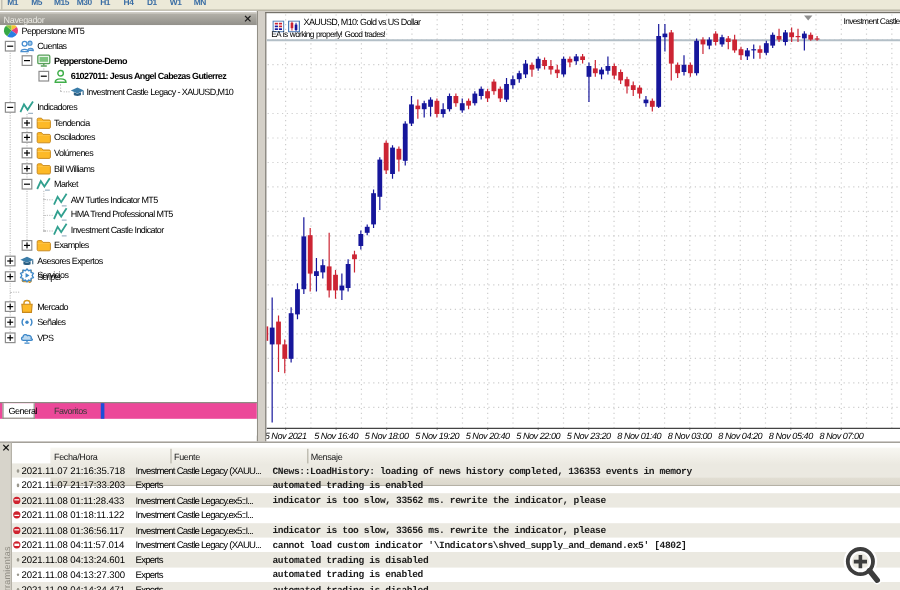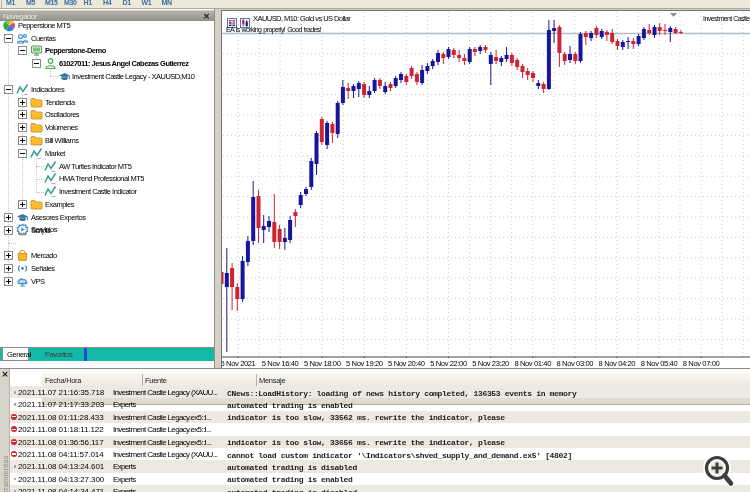--- a/index.html
+++ b/index.html
@@ -33,42 +33,42 @@
   .trow .lbl.b { font-weight:bold; letter-spacing:-0.5px; }
   .expander { position:absolute; width:9px; height:9px; top:2px; background:#fff;
               border:1px solid #8c8c8c; }
   .expander:before, .expander.plus:after { content:""; position:absolute; background:#000; }
   .expander:before { left:1px; right:1px; top:3px; height:1px; }
   .expander.plus:after { top:1px; bottom:1px; left:3px; width:1px; }
   .ticon { position:absolute; top:0px; width:13px; height:13px; }
   .ticon svg { position:absolute; left:0; top:0; }
   .connector { position:absolute; border-left:1px dotted #c6c6c6; width:0; }
   .connector.h { border-left:none; border-top:1px dotted #c6c6c6; height:0; }
-  #nav-tabs { position:absolute; left:0; top:338px; width:214px; height:14px;
-              background:#14b8a6; border-top:1px solid #8e8c84; }
+  #nav-tabs { position:absolute; left:0; top:326px; width:214px; height:14px;
+              background:#ec4899; border-top:1px solid #8e8c84; }
   .navtab { position:absolute; top:0; height:13px; font-size:7.5px; letter-spacing:-0.4px; }
   .navtab.active { background:#fff; border:1px solid #8e8c84; border-top:none; color:#000; }
   .navtab.inactive { color:#3a3a3a; border-right:3px solid #1d4ed8; }
   .navtab span { display:block; padding:2px 0 0 4px; }
 
   
   #chartwin { left:221px; top:10px; width:529px; height:358px; background:#fff;
               border-left:1px solid #75726a; border-top:1px solid #75726a; overflow:hidden; }
   #chart-svg { position:absolute; left:0; top:0; }
   #chart-title { position:absolute; left:31px; top:3px; font-size:7.5px; letter-spacing:-0.55px;
                  color:#000; white-space:nowrap; }
   #chart-comment { position:absolute; left:4px; top:14.5px; font-size:7px; letter-spacing:-0.6px; word-spacing:0.6px;
                    color:#000; white-space:nowrap; }
   #chart-overlay-label { position:absolute; left:481px; top:3.5px; font-size:7px; letter-spacing:-0.55px;
                          color:#000; white-space:nowrap; }
   .dom-icon { position:absolute; left:5px; top:3px; }
   .cm-icon { position:absolute; left:18px; top:3px; }
   #axis-labels { position:absolute; left:0; top:347px; width:529px; height:11px; background:#fff; }
   .axlbl { position:absolute; top:1px; font-size:7.6px; letter-spacing:-0.4px; color:#000;
-           transform:translateX(-50%); white-space:nowrap; }
+           transform:translateX(-50%); white-space:nowrap;font-style:italic; }
 
   
   #toolbox { left:0; top:368px; width:750px; height:124px; background:#fff;
              border-top:1px solid #8e8b82; }
   #tb-strip { position:absolute; left:0; top:0; width:10px; height:123px; background:#d7d4cb;
               border-right:1px solid #b5b2a8; }
   #tb-strip .vlabel { position:absolute; left:1px; top:162px; width:90px; height:9px;
                       transform:rotate(-90deg); transform-origin:0 0;
                       font-size:7.5px; color:#8f8c83; letter-spacing:0.2px; white-space:nowrap; }
   #tb-close { position:absolute; left:0px; top:1px; width:10px; height:9px; color:#111;

